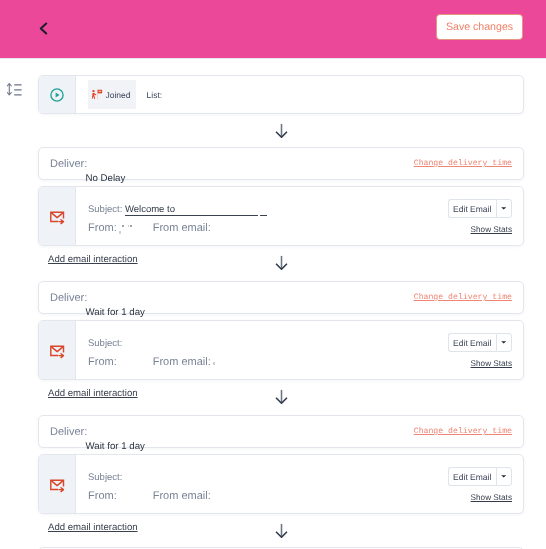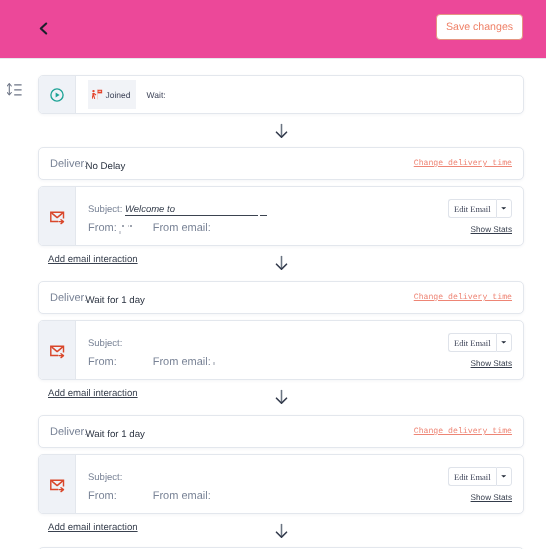--- a/index.html
+++ b/index.html
@@ -34,44 +34,44 @@
       display:flex; align-items:center; justify-content:center; }
   .trig-body { flex:1; display:flex; align-items:center; padding-left:12px; }
   .badge { display:inline-flex; align-items:center; background:#f1f3f7; border-radius:0;
       height:29px; padding:0 5px 0 4px; }
   .badge-label { font-size:8.5px; color:#3c4257; margin-left:3px; position:relative; top:0.5px; }
   .list-label { font-size:8.5px; color:#3c4257; margin-left:11px; position:relative; top:0.5px; }
 
   
   .deliver { height:33px; }
   .dlabel { position:absolute; left:11px; top:9.9px; font-size:11px; color:#798396; }
-  .dvalue { position:absolute; left:46.5px; top:13px; font-size:9.7px; color:#2b3341; font-weight:normal; }
+  .dvalue { position:absolute; left:46.5px; top:25px; font-size:9.7px; color:#2b3341; font-weight:normal; }
   .dlink { position:absolute; right:11px; top:11px; white-space:nowrap;
       font-size:8.2px; color:#ee8575; text-decoration:underline; text-underline-offset:1.2px; cursor:pointer;font-family:Liberation Mono, monospace; }
 
   
   .email { height:60px; display:flex; align-items:stretch; overflow:hidden; border-radius:5px; }
   .mail-icon { width:37px; background:#eff2f7; border-right:1px solid #e3e7ed;
       display:flex; align-items:center; justify-content:center; padding-top:3px; }
   .mail-body { flex:1; position:relative; }
   .row1 { position:absolute; left:12px; top:17px; font-size:9.5px; color:#798396;
       white-space:nowrap; }
   .row2 { position:absolute; left:12px; top:35px; font-size:11px; color:#798396;
       white-space:nowrap; }
-  .subj-val { color:#2f3847;font-style:italic; }
+  .subj-val { color:#2f3847; }
   .redact { display:inline-block; position:relative; }
   .redact::after { content:""; position:absolute; left:0; right:0; bottom:-0.8px;
       height:1.2px; background:#3b4350; }
   .redact-gap { display:inline-block; width:2.1px; }
   .from-gap { display:inline-block; width:36px; position:relative; }
   .fleck { position:absolute; width:2px; height:2px; background:#7d8594; opacity:.75; }
   .edit-wrap { position:absolute; right:11px; top:12px; display:flex; }
   .edit-btn { height:19px; width:47.5px; border:1px solid #dfe3ea; border-right:none;
       border-radius:3px 0 0 3px; font-size:8.5px; color:#3c4257; background:#fff;
-      display:flex; align-items:center; justify-content:center; cursor:pointer;font-family:Liberation Serif, serif; }
+      display:flex; align-items:center; justify-content:center; cursor:pointer; }
   .caret-btn { width:16.5px; height:19px; border:1px solid #dfe3ea;
       border-radius:0 3px 3px 0;
       background:#fff; display:flex; align-items:center; justify-content:center; cursor:pointer; }
   .stats { position:absolute; right:11px; top:38px; white-space:nowrap;
       font-size:8.2px; color:#343c4b; text-decoration:underline; text-underline-offset:1.2px; cursor:pointer; }
 
   .addlink { position:absolute; left:48px; font-size:9.6px; color:#39414f;
       text-decoration:underline; text-underline-offset:1.4px; cursor:pointer; }
   .arrow { position:absolute; left:275px; width:13px; height:15px; }
 </style>
@@ -107,21 +107,21 @@
         <g fill="#e3422a">
           <circle cx="1.5" cy="2.1" r="1.2"></circle>
           <path d="M0.35 4.1 h1.9 l2.1 1.5 -0.6 0.85 -1.5 -1.1 v0.9 l0.95 3.6 -0.98 0.27 -0.87 -2.9 -0.9 2.9 -0.98 -0.27 0.95 -3.6 z"></path>
         </g>
         <rect x="5.15" y="0.5" width="0.62" height="9.9" fill="#f0bbae"></rect>
         <rect x="5.6" y="0.75" width="4.55" height="3.6" fill="#e3422a"></rect>
         <rect x="6.5" y="1.85" width="2.6" height="0.8" fill="#fdf0ec"></rect>
       </svg>
       <span class="badge-label">Joined</span>
     </span>
-    <span class="list-label">Wait:</span>
+    <span class="list-label">List:</span>
   </div>
 </div>
 
 <div id="steps">
     <svg class="arrow" viewBox="0 0 13 15" style="top:122.5px">
   <path d="M6.5 0.9 L6.5 13.2" fill="none" stroke="#6b7582" stroke-width="1.55" stroke-linecap="butt"></path>
   <path d="M1.5 9.2 L6.5 14.2 L11.5 9.2" fill="none" stroke="#323a4b" stroke-width="1.6" stroke-linecap="round" stroke-linejoin="round"></path>
     </svg>
     <div class="card deliver" style="top:147px">
       <span class="dlabel">Deliver:</span>

